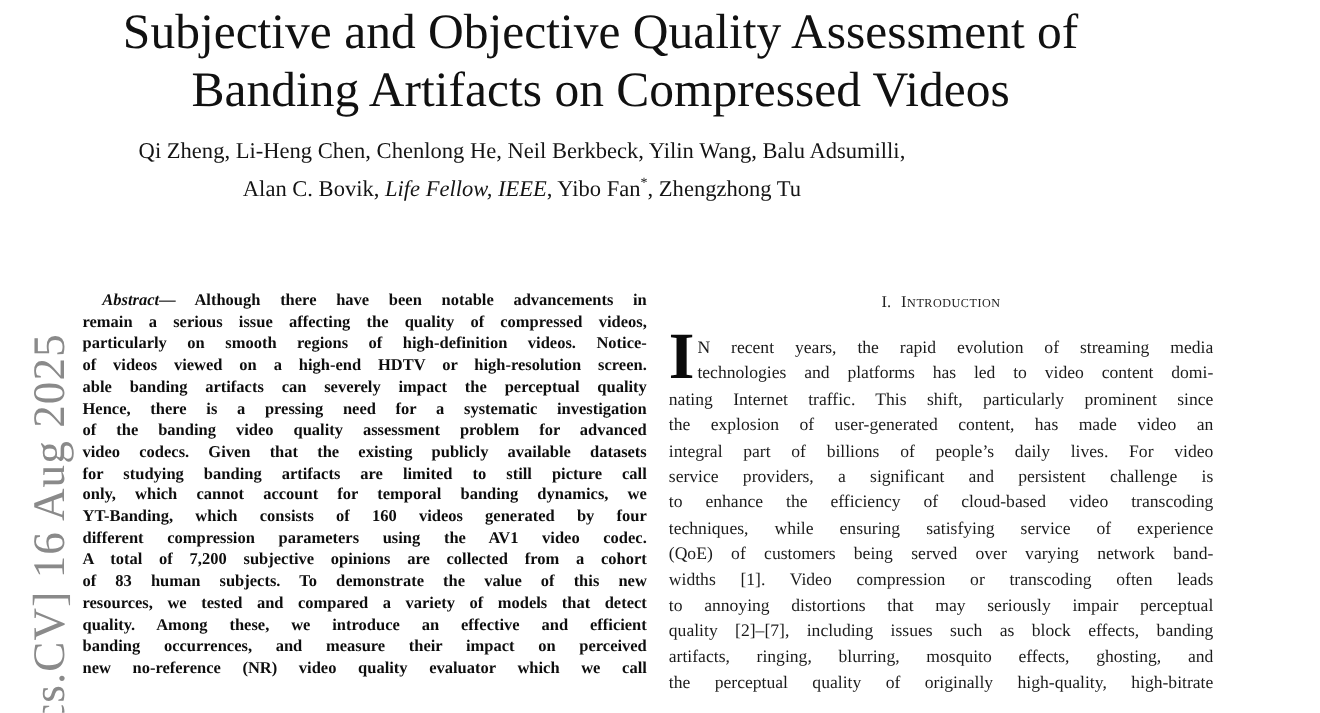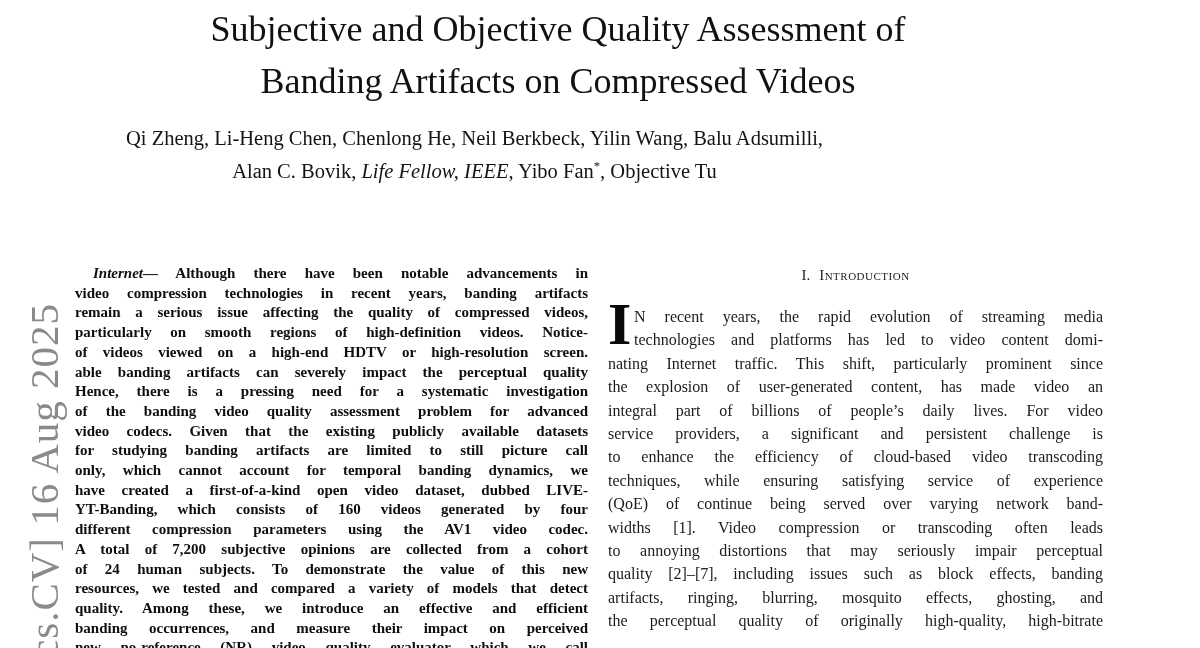--- a/index.html
+++ b/index.html
@@ -13,22 +13,22 @@
 
   
   .watermark {
     position: absolute; left: 24px; top: 318px; height: 340px;
     writing-mode: vertical-rl; transform: rotate(180deg);
     font-size: 41px; line-height: 40px; letter-spacing: 1px;
     color: #8a8a8a; white-space: nowrap;
   }
 
   .title {
-    position: absolute; top: 3px; left: 12px; width: 1092px; margin: 0;
-    text-align: center; font-size: 36px; line-height: 52px; font-weight: normal;
+    position: absolute; top: 3px; left: 0; width: 1092px; margin: 0;
+    text-align: center; font-size: 45px; line-height: 52px; font-weight: normal;
     color: #111111;
   }
   .title .tline { display: block; }
 
   .authors {
     position: absolute; top: 124px; left: 0; width: 949px;
     text-align: center; font-size: 20.5px; line-height: 28px; color: #141414;
   }
   .authors sup { font-size: 62%; }
 
@@ -70,44 +70,42 @@
   </div>
 
   <h1 class="title">
     <span class="tline">Subjective and Objective Quality Assessment of</span>
     <span class="tline">Banding Artifacts on Compressed Videos</span>
   </h1>
 
   <div class="authors">
     <div>Qi Zheng, Li-Heng Chen, Chenlong He, Neil Berkbeck, Yilin Wang, Balu Adsumilli,</div>
     <div>
-      <span>Alan C. Bovik, </span><em>Life Fellow, IEEE</em><span>, Yibo Fan</span><sup>*</sup><span>, Objective Tu</span>
+      <span>Alan C. Bovik, </span><em>Life Fellow, IEEE</em><span>, Yibo Fan</span><sup>*</sup><span>, Zhengzhong Tu</span>
     </div>
   </div>
 
   <section class="col abstract">
     <div class="line abstract-first">
-      <span class="abstract-label">Internet—</span><span> Although there have been notable advancements in</span>
+      <span class="abstract-label">Abstract—</span><span> Although there have been notable advancements in</span>
     </div>
     <div>
-        <div class="line">video compression technologies in recent years, banding artifacts</div>
         <div class="line">remain a serious issue affecting the quality of compressed videos,</div>
         <div class="line">particularly on smooth regions of high-definition videos. Notice-</div>
         <div class="line">of videos viewed on a high-end HDTV or high-resolution screen.</div>
         <div class="line">able banding artifacts can severely impact the perceptual quality</div>
         <div class="line">Hence, there is a pressing need for a systematic investigation</div>
         <div class="line">of the banding video quality assessment problem for advanced</div>
         <div class="line">video codecs. Given that the existing publicly available datasets</div>
         <div class="line">for studying banding artifacts are limited to still picture call</div>
         <div class="line">only, which cannot account for temporal banding dynamics, we</div>
-        <div class="line">have created a first-of-a-kind open video dataset, dubbed LIVE-</div>
         <div class="line">YT-Banding, which consists of 160 videos generated by four</div>
         <div class="line">different compression parameters using the AV1 video codec.</div>
         <div class="line">A total of 7,200 subjective opinions are collected from a cohort</div>
-        <div class="line">of 24 human subjects. To demonstrate the value of this new</div>
+        <div class="line">of 83 human subjects. To demonstrate the value of this new</div>
         <div class="line">resources, we tested and compared a variety of models that detect</div>
         <div class="line">quality. Among these, we introduce an effective and efficient</div>
         <div class="line">banding occurrences, and measure their impact on perceived</div>
         <div class="line">new no-reference (NR) video quality evaluator which we call</div>
       </div>
   </section>
 
   <section class="col intro">
     <div class="sec-heading">
       <span class="sec-num">I.</span><span class="sc">Introduction</span>
@@ -116,21 +114,21 @@
       <span class="dropcap">I</span>
       <div class="line indented">N recent years, the rapid evolution of streaming media</div>
       <div class="line indented">technologies and platforms has led to video content domi-</div>
       <div>
           <div class="line">nating Internet traffic. This shift, particularly prominent since</div>
           <div class="line">the explosion of user-generated content, has made video an</div>
           <div class="line">integral part of billions of people’s daily lives. For video</div>
           <div class="line">service providers, a significant and persistent challenge is</div>
           <div class="line">to enhance the efficiency of cloud-based video transcoding</div>
           <div class="line">techniques, while ensuring satisfying service of experience</div>
-          <div class="line">(QoE) of continue being served over varying network band-</div>
+          <div class="line">(QoE) of customers being served over varying network band-</div>
           <div class="line">widths [1]. Video compression or transcoding often leads</div>
           <div class="line">to annoying distortions that may seriously impair perceptual</div>
           <div class="line">quality [2]–[7], including issues such as block effects, banding</div>
           <div class="line">artifacts, ringing, blurring, mosquito effects, ghosting, and</div>
           <div class="line">the perceptual quality of originally high-quality, high-bitrate</div>
         </div>
     </div>
   </section>
 
 </div>

